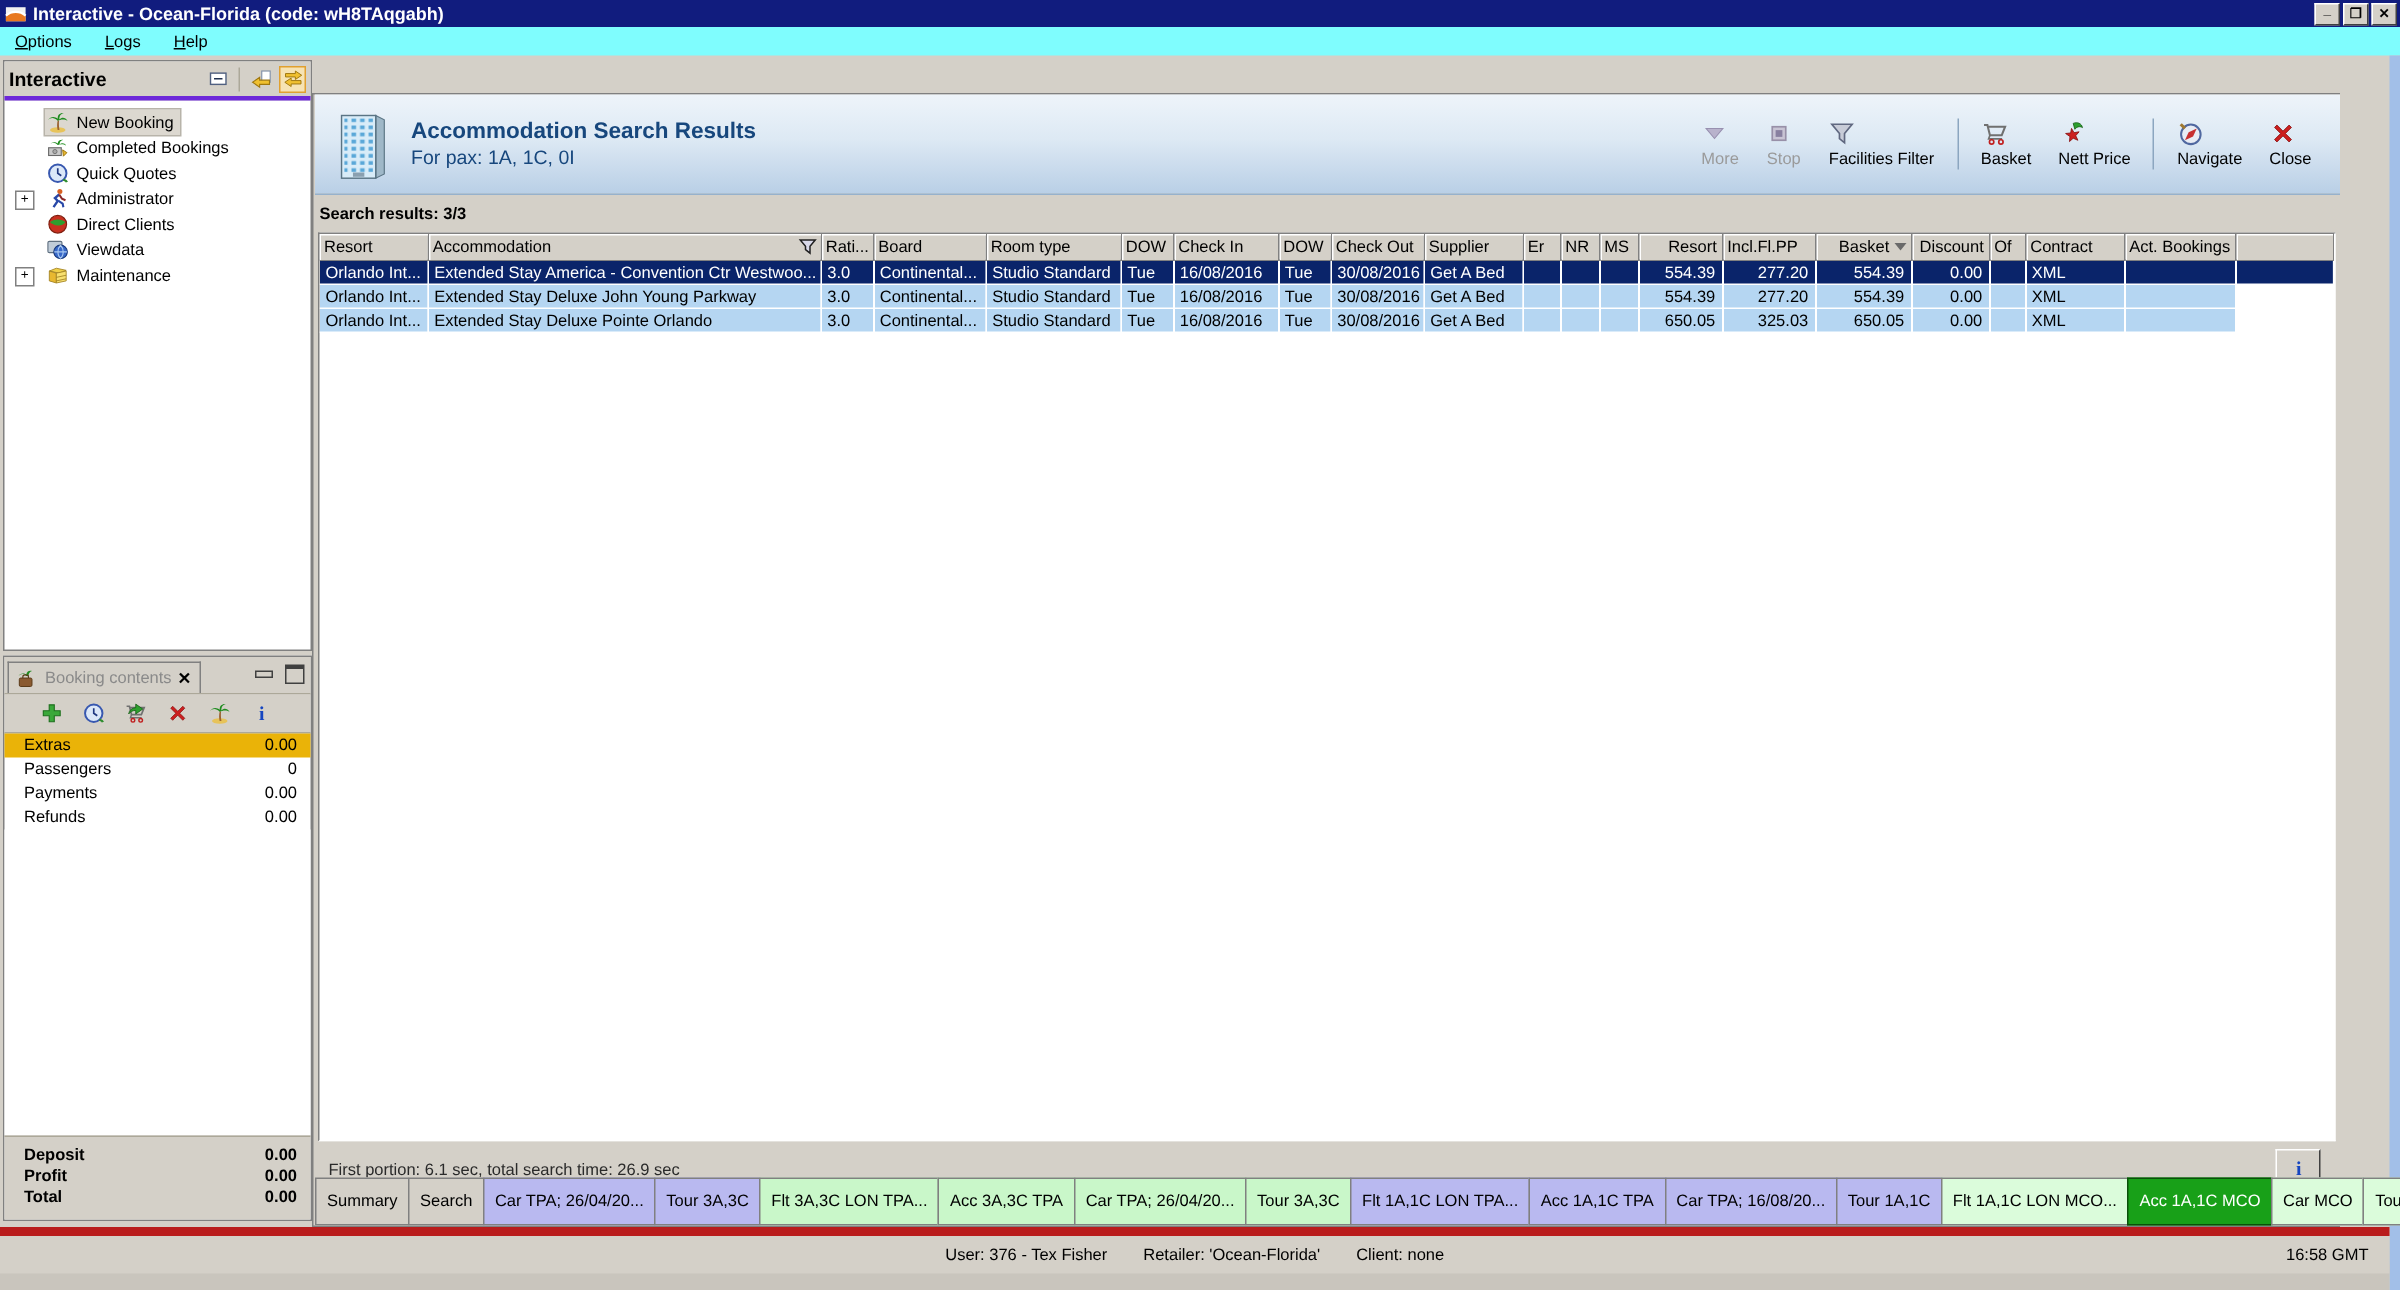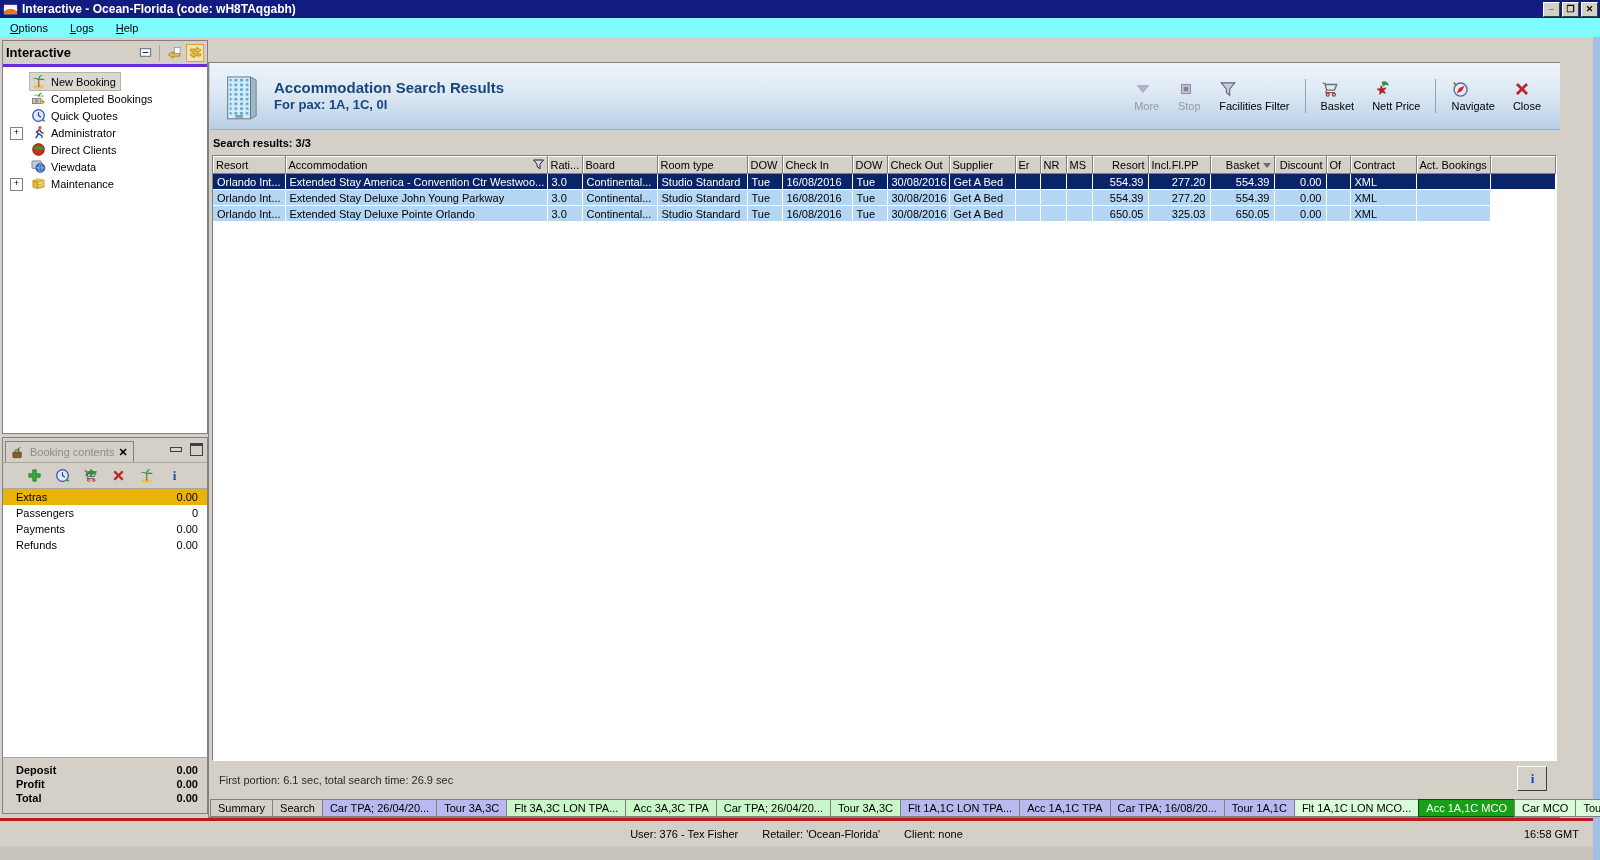--- a/index.html
+++ b/index.html
@@ -79,21 +79,21 @@
   .mdi-min{width:10px;height:3px;border:1px solid #404040}
   .mdi-max{width:11px;height:9px;border:1px solid #404040;border-top-width:3px}
 
   .mainpanel{position:absolute;left:0;top:22px;right:0;bottom:0;background:#d4d0c8;
              border:1px solid #808080;border-right:none}
   .hdr{position:absolute;left:1px;top:0;right:0;height:66px;
        background:linear-gradient(#eef4fa,#dde9f4 45%,#b9cfe6);border-bottom:1px solid #96b1cc;
        display:flex;align-items:center;padding:0 12px;gap:14px}
   .hdr-titles{color:#17477d;line-height:1.25}
   .hdr-title{font-size:15px;font-weight:bold}
-  .hdr-sub{font-size:13px;font-weight:bold}
+  .hdr-sub{font-size:13px;font-weight:normal}
   .hdr-tools{margin-left:auto;display:flex;align-items:center;gap:4px}
   .tbtn{display:flex;flex-direction:column;justify-content:flex-end;gap:2px;
         padding:3px 7px;background:none;border:none;font-size:11px;color:#000;min-width:38px;
         font-family:"Liberation Sans",sans-serif}
   .tbtn.disabled{color:#9a9a9a}
   .tsep{width:1px;height:34px;background:#8ca6c0;margin:0 4px}
 
   .results-bar{position:absolute;left:4px;top:74px;font-weight:bold}
   .grid-wrap{position:absolute;left:3px;right:3px;top:92px;bottom:56px;background:#fff;
              border:1px solid;border-color:#808080 #fff #fff #808080;overflow:hidden}
@@ -111,33 +111,33 @@
   tr.rowsel td.fill{background:#0a246a}
   .th-funnel{position:absolute;right:2px;top:2px;width:13px;height:13px}
   .sortdown{display:inline-block;margin-left:3px;width:0;height:0;border-left:4px solid transparent;
             border-right:4px solid transparent;border-top:5px solid #6a6a6a;vertical-align:middle}
 
   .foot-status{position:absolute;left:1px;right:0;bottom:18px;height:38px;background:#d4d0c8}
   .foot-text{position:absolute;left:9px;top:13px;color:#2a2a2a}
   .info-btn{position:absolute;right:13px;top:5px;width:30px;height:25px;background:#d4d0c8;
             border:1px solid;border-color:#fff #404040 #404040 #fff;display:flex;align-items:center;justify-content:center}
 
-  .bottabs{position:absolute;left:1px;right:0;bottom:0;height:18px;background:#d4d0c8;
+  .bottabs{position:absolute;left:1px;right:0;bottom:0;height:32px;background:#d4d0c8;
            display:flex;align-items:stretch}
   .btab{border:1px solid #808080;margin-right:-1px;padding:0 7px;display:flex;align-items:center;
         white-space:nowrap;cursor:default;background:#d4d0c8}
   .btab.lavender{background:#b9b9f0}
   .btab.green{background:#c9f7c9}
   .btab.mint{background:#dbfcdb}
   .btab.selgreen{background:#18a018;color:#fff;border-color:#0a500a}
   .btab-spacer{flex:1;border-bottom:1px solid #808080}
 
   
   .statusbar{position:absolute;left:0;right:7px;top:818px;height:25px;background:#d4d0c8;
-             border-top:3px solid #b91c1c;display:flex;align-items:center}
+             border-top:6px solid #b91c1c;display:flex;align-items:center}
   .status-center{margin:0 auto;display:flex;gap:24px}
   .clock{position:absolute;right:14px}
 </style>
 </head>
 <body>
 
 <svg width="0" height="0" style="position:absolute">
   <defs>
     <pattern id="winpat" width="6" height="5" patternUnits="userSpaceOnUse">
       <rect width="3.2" height="2.6" x="1" y="1" fill="#5aa8d8"></rect>

